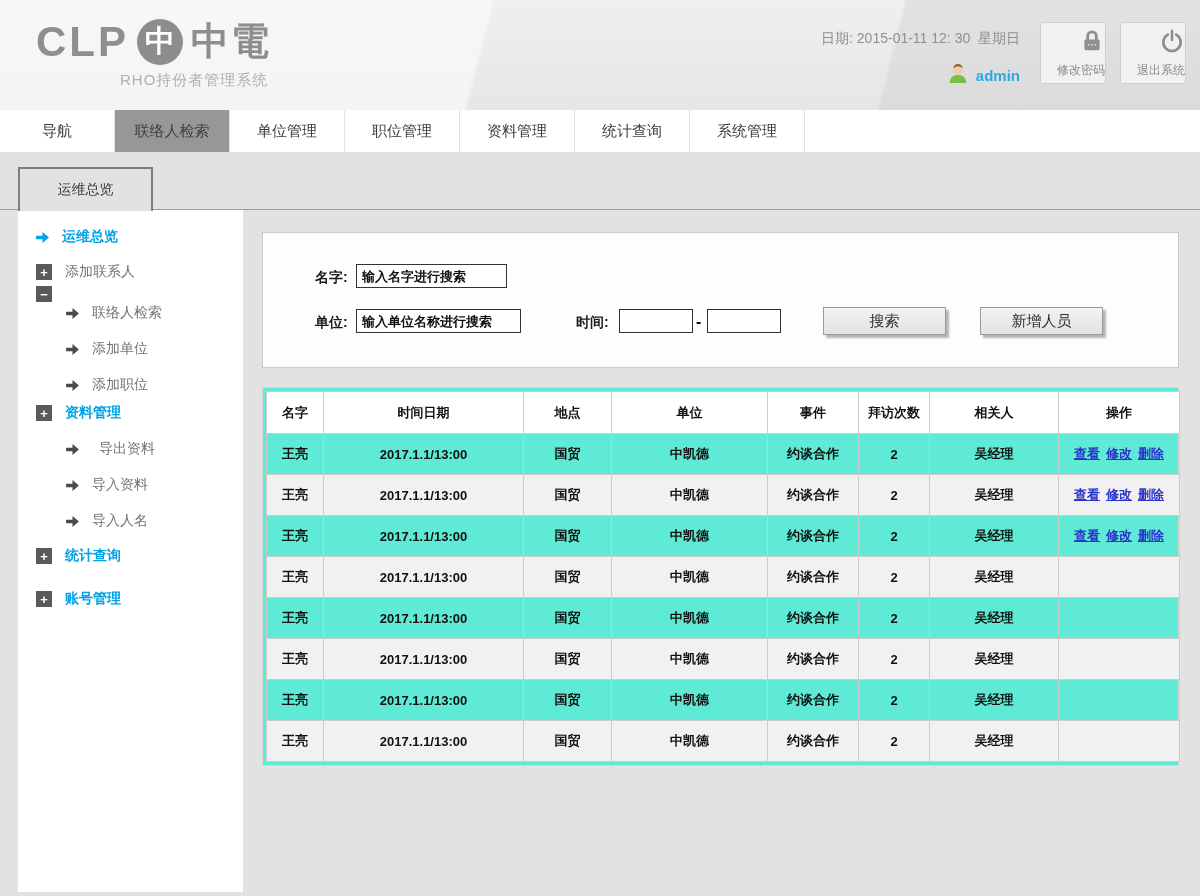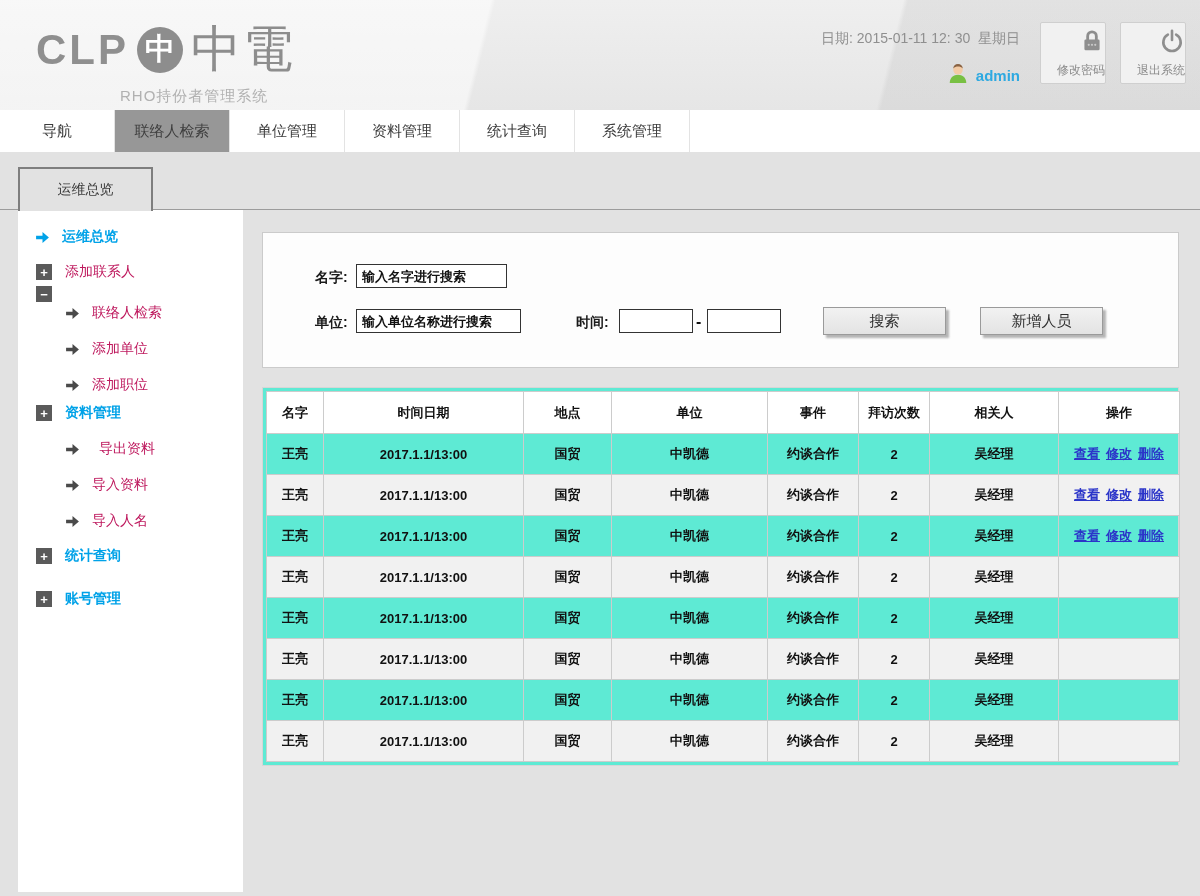--- a/index.html
+++ b/index.html
@@ -19,21 +19,21 @@
       linear-gradient(#efefef, #e6e6e6);
   }
   .logo { position: absolute; left: 36px; top: 16px; }
   .logo-row { display: flex; align-items: center; gap: 8px; }
   .logo-clp { font-size: 42px; font-weight: bold; color: #8f8f8f; letter-spacing: 3px; }
   .logo-circle {
     width: 46px; height: 46px; border-radius: 50%; background: #8d8d8d;
     display: flex; align-items: center; justify-content: center;
     color: #fff; font-size: 30px; font-weight: bold;
   }
-  .logo-cn { font-size: 50px; font-weight: normal; color: #8d8d8d; letter-spacing: 2px; }
+  .logo-cn { font-size: 38px; font-weight: bold; color: #8d8d8d; letter-spacing: 2px; }
   .logo-sub { margin: 4px 0 0 84px; font-size: 15px; color: #b1b1b1; letter-spacing: 1px; }
 
   .header-right { position: absolute; right: 180px; top: 30px; text-align: right; }
   .date-line { font-size: 14px; color: #8f8f8f; white-space: pre; }
   .user-line { margin-top: 14px; display: flex; align-items: center; justify-content: flex-end; gap: 7px; }
   .username { color: #2da9e1; font-size: 15px; font-weight: bold; }
 
   .hdr-btn {
     position: absolute; top: 22px; width: 66px; height: 62px;
     background: #f1f1f1; border: 1px solid #cfcfcf; border-radius: 2px;
@@ -59,21 +59,21 @@
     background: #e2e2e2; border: 2px solid #7e7e7e; border-bottom: none;
     display: flex; align-items: center; justify-content: center;
     font-size: 14px; color: #3a3a3a; z-index: 2; cursor: pointer;
   }
 
   
   .layout { position: relative; height: 685px; }
   .sidebar { position: absolute; left: 18px; top: 0; width: 225px; height: 682px; background: #fff; }
   .sb-item { display: flex; align-items: center; gap: 13px; height: 20px; margin-left: 18px; font-size: 14px; cursor: pointer; }
   .sb-item.indent { margin-left: 48px; }
-  .sb-item .sb-label { color: #be185d; }
+  .sb-item .sb-label { color: #737373; }
   .sb-item.blue .sb-label { color: #00a2e8; font-weight: bold; }
   .sb-item:nth-child(1)  { margin-top: 17px; }
   .sb-item:nth-child(2)  { margin-top: 15px; }
   .sb-item:nth-child(3)  { margin-top: 4px; height: 16px; }
   .sb-item:nth-child(4)  { margin-top: 1px; }
   .sb-item:nth-child(5)  { margin-top: 16px; }
   .sb-item:nth-child(6)  { margin-top: 16px; }
   .sb-item:nth-child(7)  { margin-top: 8px; }
   .sb-item:nth-child(8)  { margin-top: 16px; gap: 20px; }
   .sb-item:nth-child(9)  { margin-top: 16px; }
@@ -182,20 +182,21 @@
       </svg>
     </span>
     <span class="lbl">退出系统</span>
   </div>
 </div>
 
 <div class="navbar">
     <div class="nav-tab">导航</div>
     <div class="nav-tab active">联络人检索</div>
     <div class="nav-tab">单位管理</div>
+    <div class="nav-tab">职位管理</div>
     <div class="nav-tab">资料管理</div>
     <div class="nav-tab">统计查询</div>
     <div class="nav-tab">系统管理</div>
   </div>
 
 <div class="subtab-bar">
   <div class="subtab">运维总览</div>
 </div>
 
 <div class="layout">

